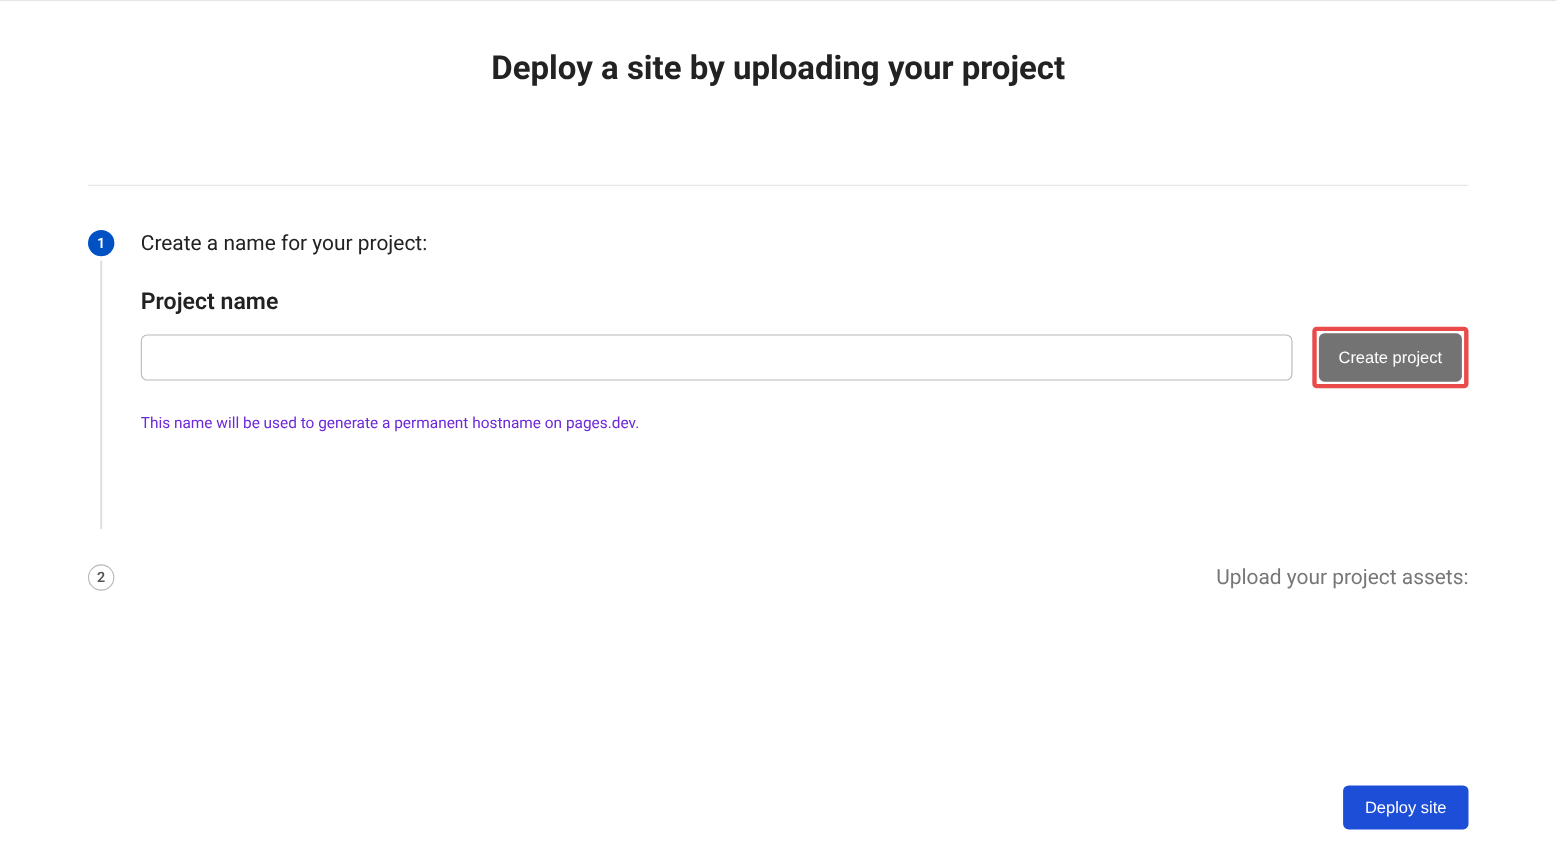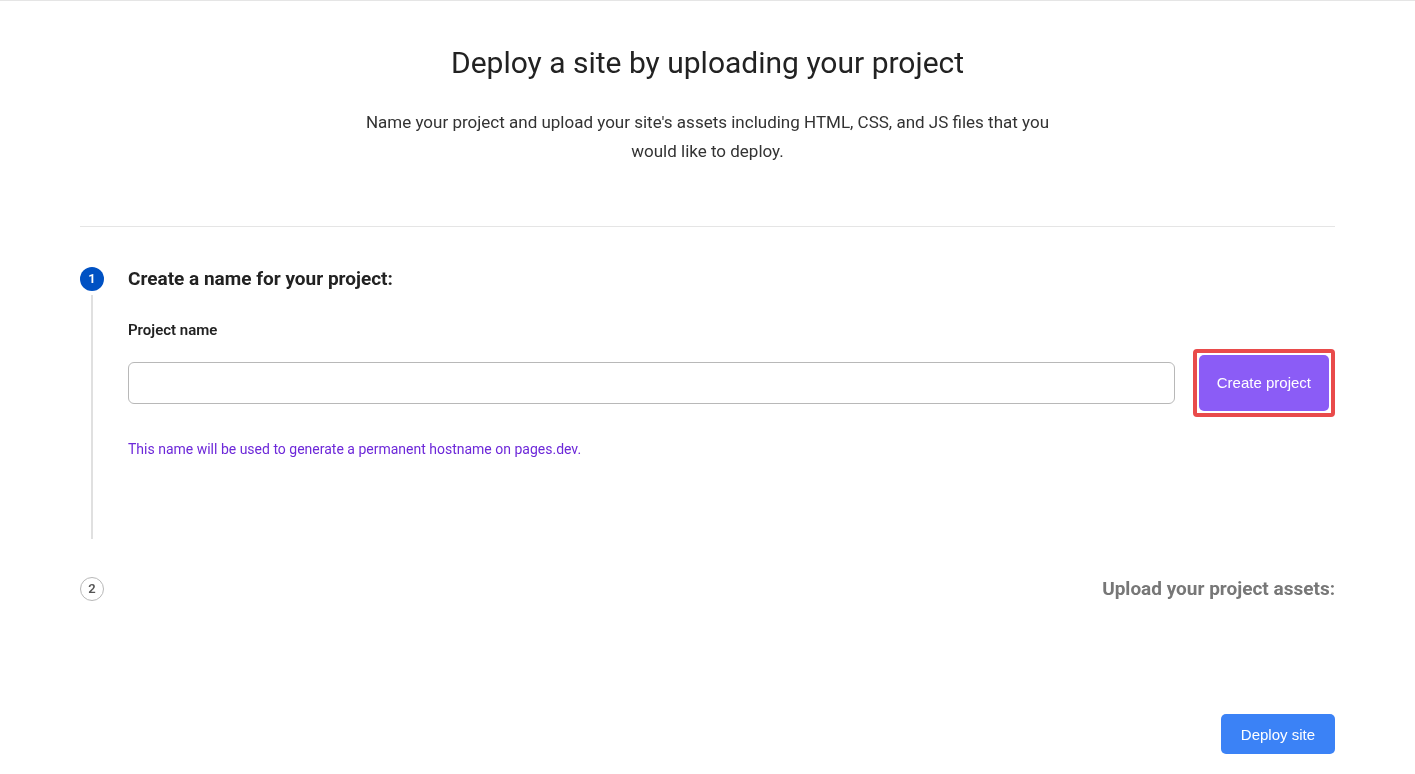--- a/index.html
+++ b/index.html
@@ -15,21 +15,21 @@
     .container {
       width: 100%;
       padding: 0 80px;
     }
     .header {
       text-align: center;
       padding: 44px 0 60px 0;
     }
     .title {
       font-size: 30px;
-      font-weight: 400;
+      font-weight: 700;
       color: #222;
       margin-bottom: 28px;
     }
     .subtitle {
       font-size: 17px;
       color: #333;
       line-height: 1.7;
       max-width: 700px;
       margin: 0 auto;
     }
@@ -75,52 +75,52 @@
       border: none;
     }
     .step-badge.inactive {
       background: #fff;
       color: #555;
       border: 1px solid #b8b8b8;
     }
     .step-content { flex: 1; padding-top: 0; }
     .step-title {
       font-size: 19px;
-      font-weight: 700;
+      font-weight: 400;
       color: #222;
       line-height: 24px;
     }
     .step-title.inactive { color: #777; text-align: right; }
     .form-group { margin-top: 30px; }
     .field-label {
-      font-size: 15px;
+      font-size: 21px;
       font-weight: 600;
       color: #222;
       margin-bottom: 10px;
       display: block;
     }
     .field-row {
       display: flex;
       align-items: center;
       gap: 18px;
     }
     .text-input {
       flex: 1;
       height: 42px;
       border: 1px solid #b8b8b8;
       border-radius: 6px;
       padding: 0 12px;
       font-size: 15px;
       background: #fff;
     }
     .btn-primary {
-      background: #8b5cf6;
+      background: #737373;
       color: #fff;
       border: none;
-      height: 56px;
+      height: 44px;
       padding: 0 18px;
       font-size: 15px;
       border-radius: 5px;
       cursor: pointer;
       font-weight: 400;
     }
     .highlight-wrap {
       border: 4px solid #e94b4b;
       border-radius: 4px;
       padding: 2px;
@@ -129,38 +129,37 @@
       font-size: 14px;
       color: #6d28d9;
       margin-top: 24px;
     }
     .footer {
       position: absolute;
       bottom: 20px;
       right: 80px;
     }
     .btn-deploy {
-      background: #3b82f6;
+      background: #1d4ed8;
       color: #fff;
       border: none;
       height: 40px;
       padding: 0 20px;
       font-size: 15px;
       border-radius: 5px;
       cursor: not-allowed;
       font-weight: 400;
     }
   </style>
 </head>
 <body>
 
 <div class="container">
   <div class="header">
     <h1 class="title">Deploy a site by uploading your project</h1>
-    <p class="subtitle">Name your project and upload your site's assets including HTML, CSS, and JS files that you would like to deploy.</p>
   </div>
 
   <hr class="divider">
 
   <div class="steps">
     <div class="step-connector"></div>
 
     <div class="step">
       <div class="step-badge active">
         <span>1</span>

